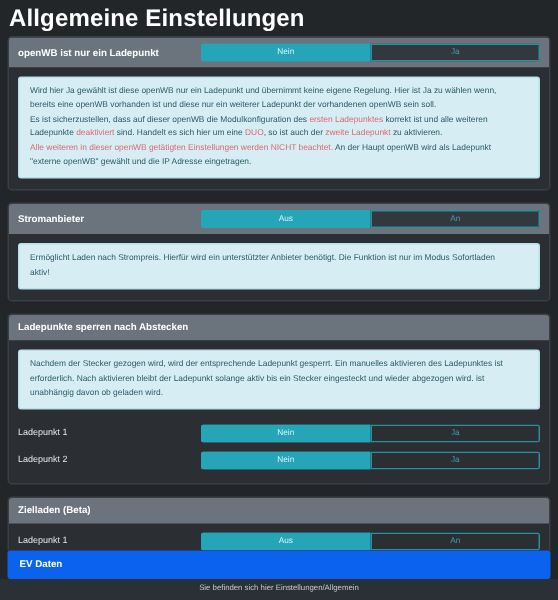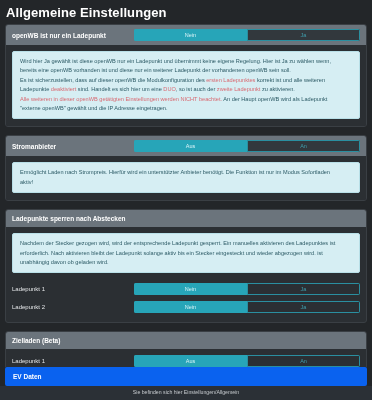--- a/index.html
+++ b/index.html
@@ -12,21 +12,21 @@
   }
   .page {
     width: 372px; height: 400px;
     position: relative;
     background: #232629;
     display: flex;
     flex-direction: column;
   }
   .page-title {
     color: #ffffff;
-    font-size: 13px;
+    font-size: 16px;
     font-weight: 600;
     padding: 5px 6px 4px 6px;
     letter-spacing: 0.1px;
     line-height: 15px;
   }
   .scroll-area {
     flex: 1 1 auto;
     padding: 0 5px 0 5px;
     overflow: hidden;
   }

